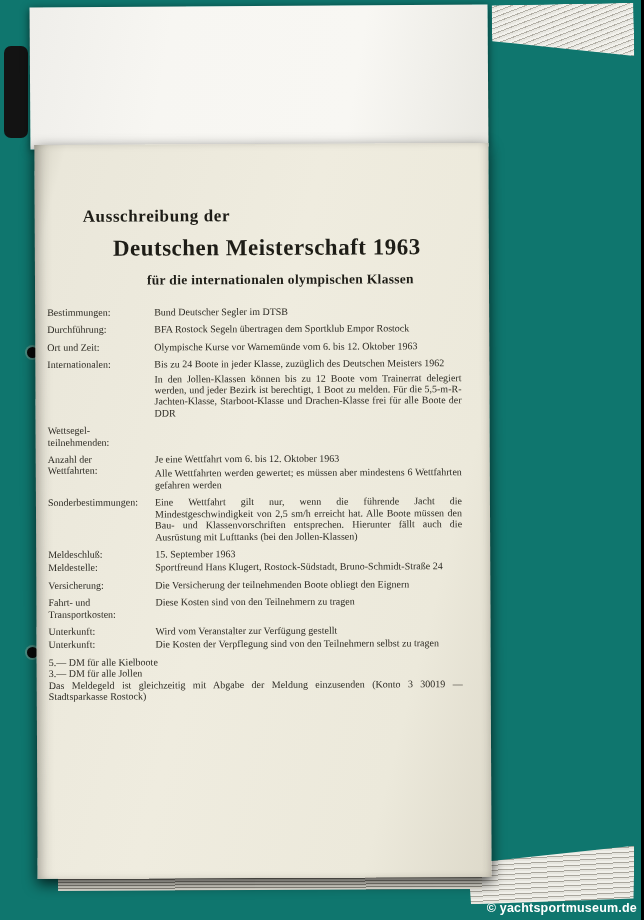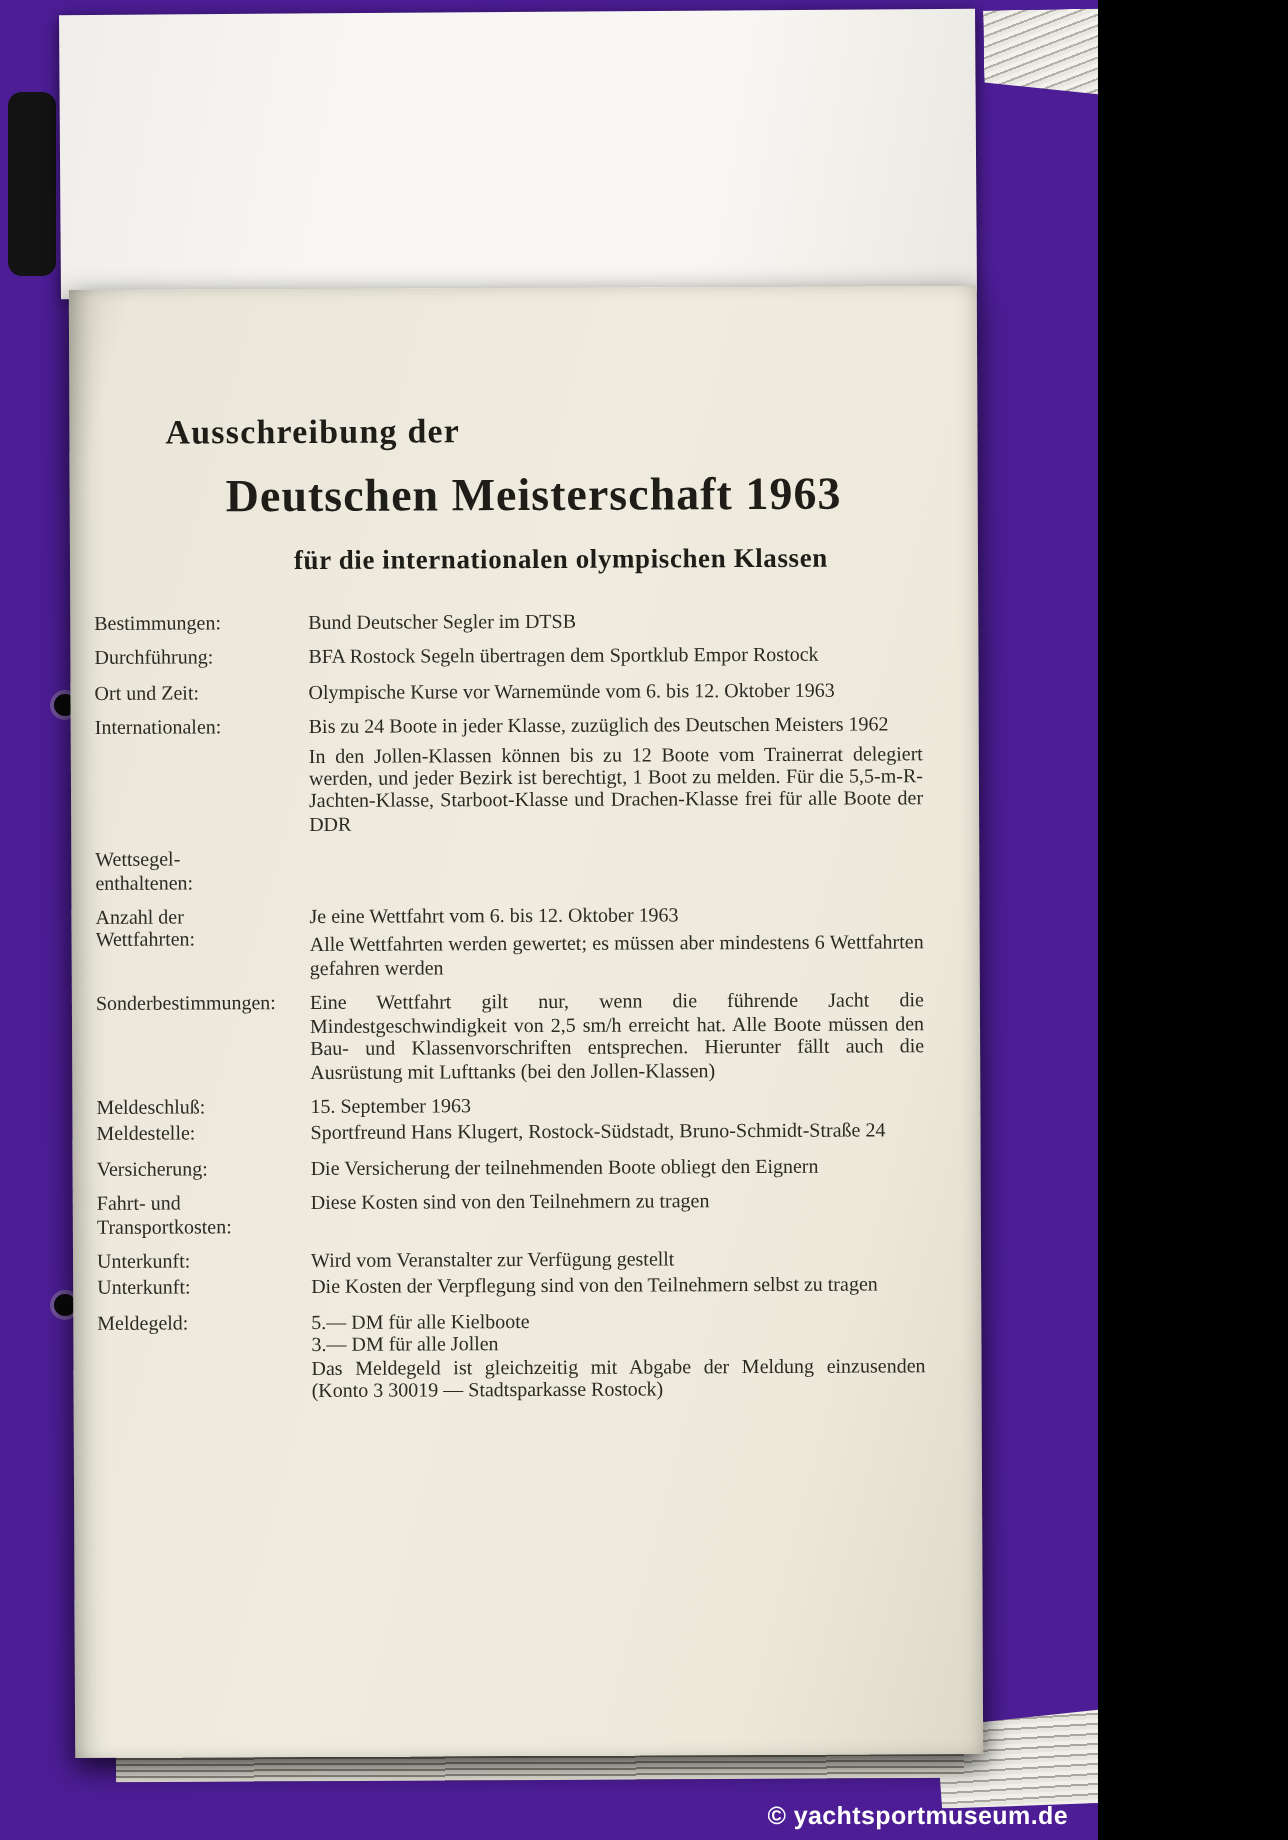--- a/index.html
+++ b/index.html
@@ -2,23 +2,23 @@
 <html><head>
 <meta charset="utf-8">
 <style>
   html, body {
     margin: 0;
     padding: 0;
     background: #000;
   }
   .stage {
     position: relative;
-    width: 549px;
+    width: 641px;
     height: 920px;
-    background: #4c1d95;
+    background: #0f766e;
     overflow: hidden;
     font-family: "Liberation Serif", serif;
     text-decoration: underline;
   }
   
   .scan-artifact {
     position: absolute;
     left: 4px; top: 46px;
     width: 24px; height: 92px;
     background: #131313;
@@ -118,21 +118,21 @@
     padding-right: 6px;
     box-sizing: border-box;
   }
   .value { flex: 1; text-align: justify; }
   .value p { margin: 0; }
   .value p + p { margin-top: 3px; }
   .row.tight-paras .value p + p { margin-top: 0; }
 
   .watermark {
     position: absolute;
-    right: 15px; bottom: 5px;
+    right: 4px; bottom: 5px;
     color: #ffffff;
     font-family: "Liberation Sans", sans-serif;
     font-size: 12.5px;
     font-weight: 600;
     letter-spacing: 0.2px;
   }
 </style>
 </head>
 <body>
 
@@ -180,21 +180,21 @@
       <div class="row">
         <div class="label">Internationalen:</div>
         <div class="value">
           <p>Bis zu 24 Boote in jeder Klasse, zuzüglich des Deutschen Meisters 1962</p>
           <p>In den Jollen-Klassen können bis zu 12 Boote vom Trainerrat delegiert werden, und jeder Bezirk ist berechtigt, 1 Boot zu melden. Für die 5,5-m-R-Jachten-Klasse, Starboot-Klasse und Drachen-Klasse frei für alle Boote der DDR</p>
         </div>
       </div>
 
       <div class="row">
         <div class="label">Wettsegel-
-enthaltenen:</div>
+teilnehmenden:</div>
       </div>
 
       <div class="row">
         <div class="label">Anzahl der
 Wettfahrten:</div>
         <div class="value">
           <p>Je eine Wettfahrt vom 6. bis 12. Oktober 1963</p>
           <p>Alle Wettfahrten werden gewertet; es müssen aber mindestens 6 Wettfahrten gefahren werden</p>
         </div>
       </div>
@@ -243,21 +243,20 @@
       </div>
 
       <div class="row">
         <div class="label">Unterkunft:</div>
         <div class="value">
           <p>Die Kosten der Verpflegung sind von den Teilnehmern selbst zu tragen</p>
         </div>
       </div>
 
       <div class="row space-top tight-paras">
-        <div class="label">Meldegeld:</div>
         <div class="value">
           <p>5.— DM für alle Kielboote</p>
           <p>3.— DM für alle Jollen</p>
           <p>Das Meldegeld ist gleichzeitig mit Abgabe der Meldung einzusenden (Konto 3 30019 — Stadtsparkasse Rostock)</p>
         </div>
       </div>
 
     </div>
   </div>
 

